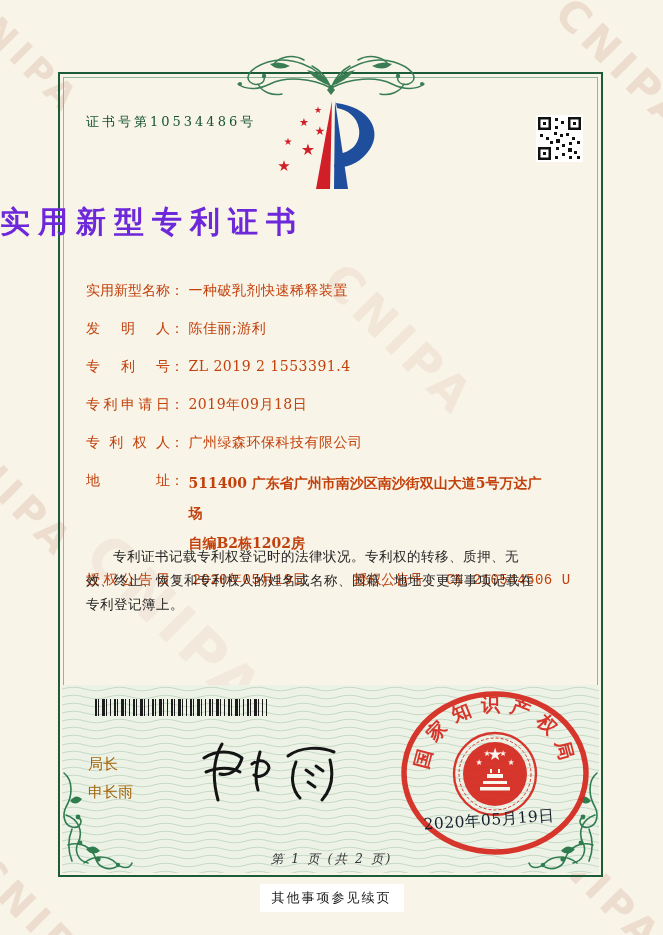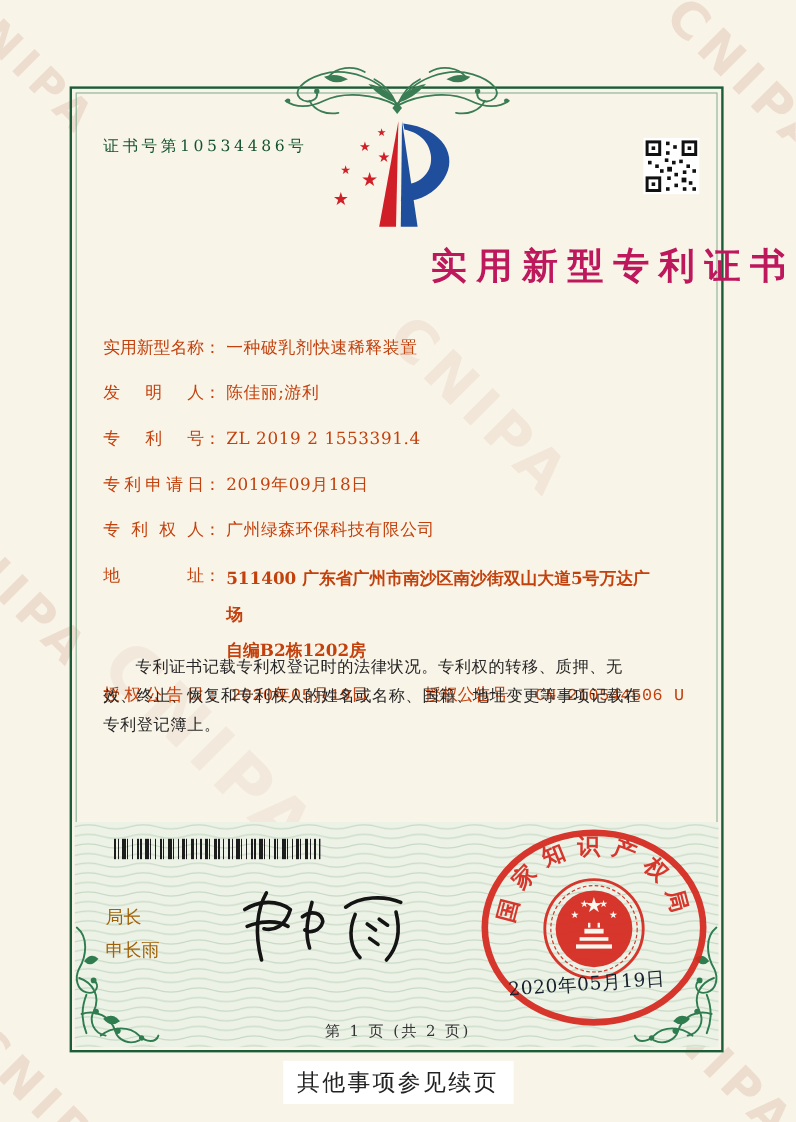--- a/index.html
+++ b/index.html
@@ -22,22 +22,22 @@
     border:2.5px solid #1d5c38;z-index:1;background:transparent;
   }
   .inner-frame{position:absolute;inset:3px;border:1.2px solid #8fb59a;pointer-events:none;}
   
   .band{position:absolute;left:2px;right:2px;bottom:2px;height:188px;overflow:hidden;}
   
   .cert-no{position:absolute;left:86px;top:113px;z-index:2;font-size:13px;letter-spacing:3px;color:#14532d;}
   .logo{position:absolute;left:266px;top:95px;z-index:2;}
   .qr{position:absolute;left:536px;top:115px;z-index:2;}
   .title{
-    position:absolute;left:0;right:0;top:202px;z-index:2;text-align:right;
-    font-size:30px;font-weight:bold;letter-spacing:8px;color:#be185d;
+    position:absolute;left:0;right:0;top:202px;z-index:2;text-align:left;
+    font-size:30px;font-weight:bold;letter-spacing:8px;color:#6d28d9;
   }
   
   .fields{position:absolute;left:86px;top:278px;width:470px;z-index:2;font-size:14px;color:#c2410c;}
   .frow{margin-bottom:14px;line-height:24px;white-space:nowrap;}
   .flabel{display:inline-block;width:84px;text-align:justify;text-align-last:justify;vertical-align:top;}
   .fvalue{display:inline-block;vertical-align:top;letter-spacing:0.5px;}
   .addr-lines{display:inline-block;vertical-align:top;line-height:30px;white-space:normal;width:360px;font-weight:bold;}
   .grant-row{margin-top:0;white-space:nowrap;font-family:Liberation Mono, monospace;}
   .grant-no{display:inline-block;margin-left:38px;}
   
@@ -53,23 +53,23 @@
       #1c1c1c 11px 12px,rgba(0,0,0,0) 12px 15px,
       #1c1c1c 15px 16px,rgba(0,0,0,0) 16px 19px);}
   
   .director{position:absolute;left:88px;top:750px;z-index:3;font-size:15px;line-height:28px;color:#a16207;
     font-family:"DejaVu Sans","Liberation Sans",sans-serif;}
   .sig{position:absolute;left:192px;top:734px;z-index:3;}
   .seal{position:absolute;left:398px;top:688px;z-index:3;}
   .seal-date{position:absolute;left:404px;top:810px;width:170px;z-index:4;text-align:center;
     font-size:15.5px;color:#15202c;transform:rotate(-4deg);letter-spacing:0.5px;}
   
-  .pagenum{position:absolute;left:0;right:0;top:851px;z-index:3;text-align:center;font-size:12.5px;letter-spacing:2px;color:#333;}
+  .pagenum{position:absolute;left:0;right:0;top:851px;z-index:3;text-align:center;font-size:12.5px;letter-spacing:2px;color:#333;font-style:italic;}
   .note-wrap{position:absolute;left:0;right:0;top:884px;z-index:3;text-align:center;}
-  .note{display:inline-block;background:#ffffff;padding:5px 12px;font-size:19px;letter-spacing:2px;color:#222;}
+  .note{display:inline-block;background:#ffffff;padding:5px 12px;font-size:13px;letter-spacing:2px;color:#222;}
   .orn{position:absolute;z-index:2;}
 </style>
 </head>
 <body>
 
 <div class="wm" style="left:-18px;top:-14px;font-size:36px;">CNIPA</div>
 <div class="wm" style="left:580px;top:-12px;font-size:42px;">CNIPA</div>
 <div class="wm" style="left:-32px;top:418px;font-size:40px;">CNIPA</div>
 <div class="wm" style="left:352px;top:252px;font-size:48px;color:rgba(205,165,145,0.18);">CNIPA</div>
 <div class="wm" style="left:120px;top:520px;font-size:58px;color:rgba(205,170,150,0.14);">CNIPA</div>

